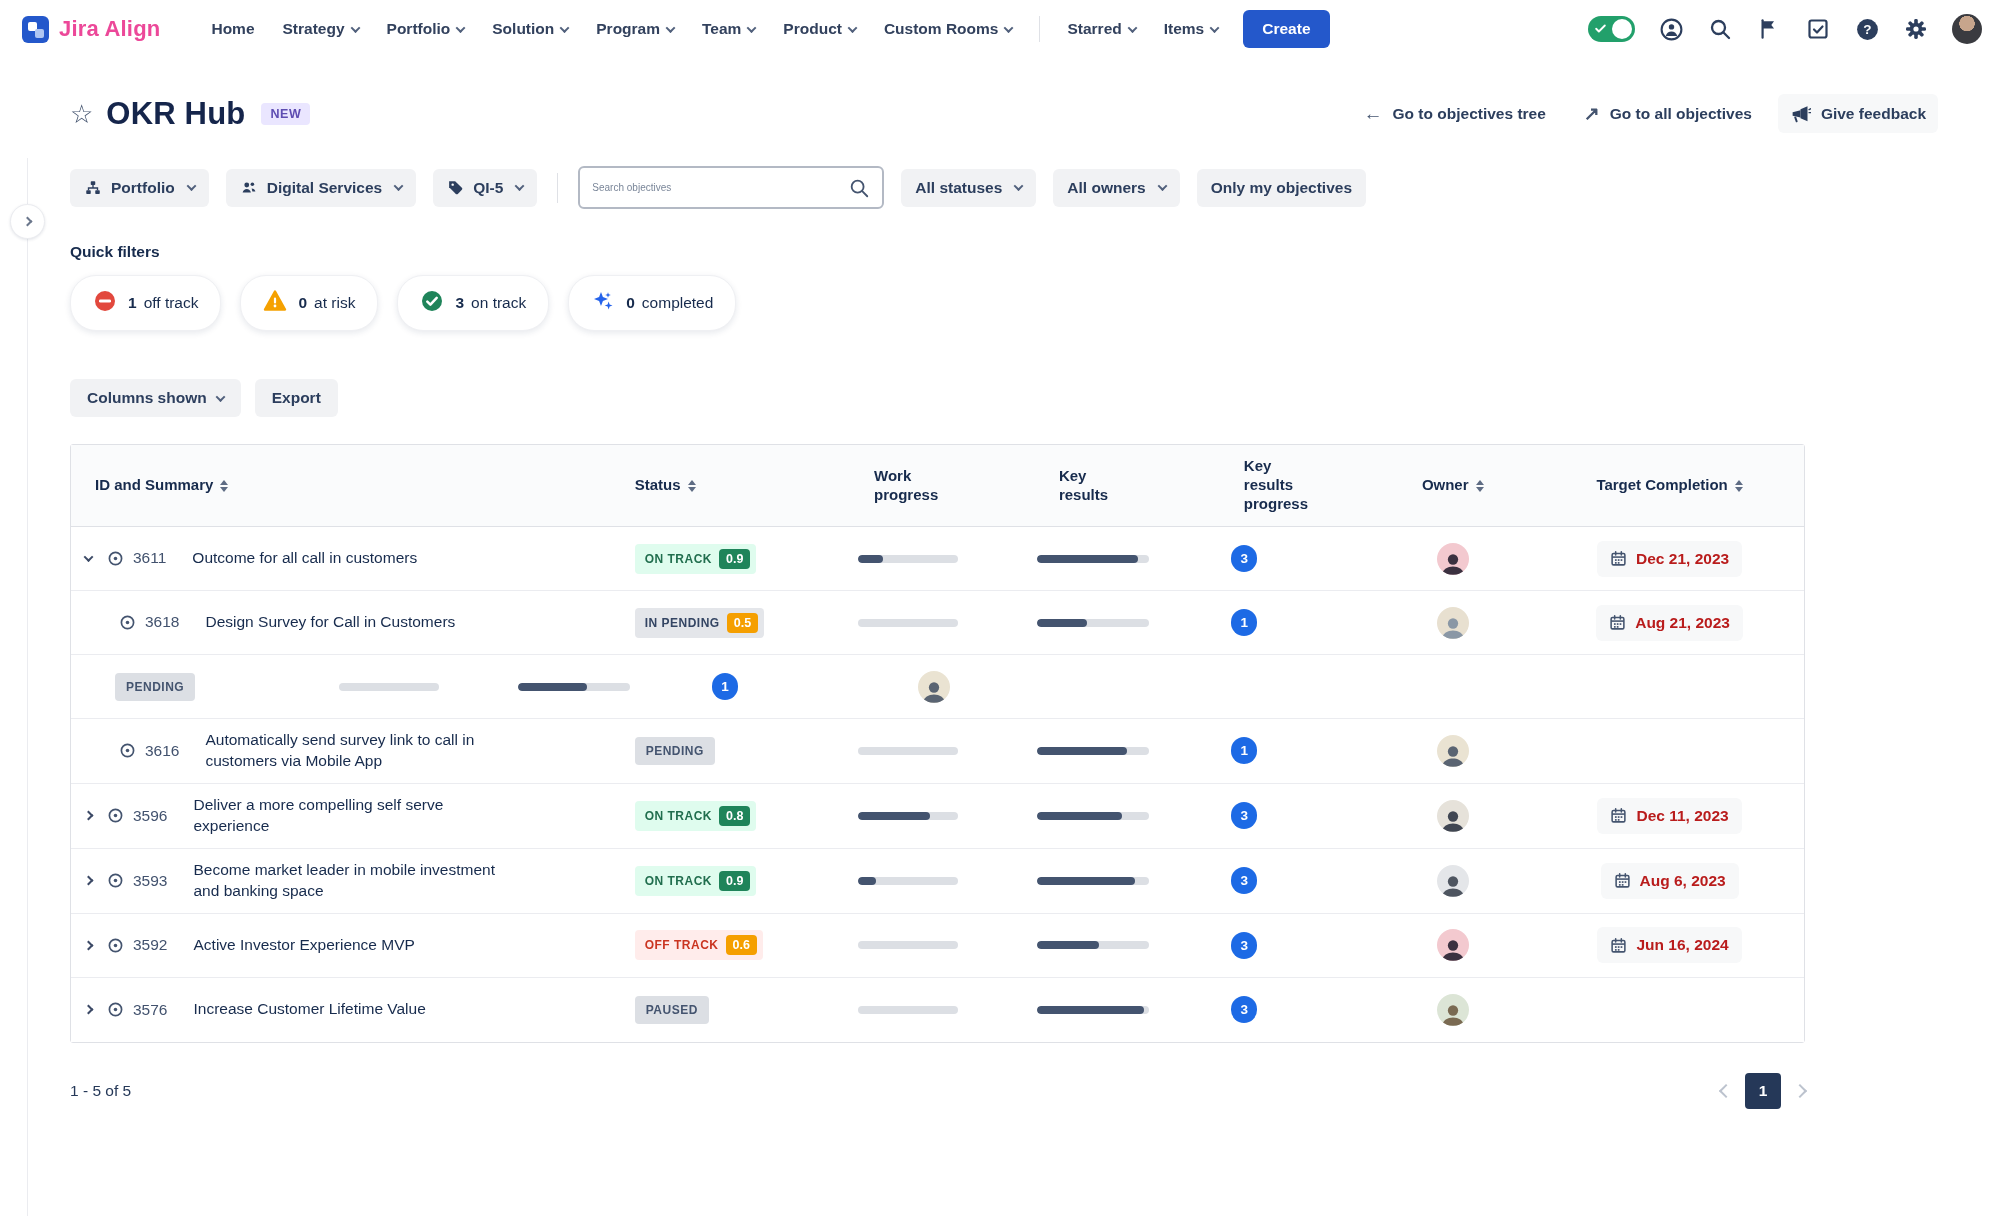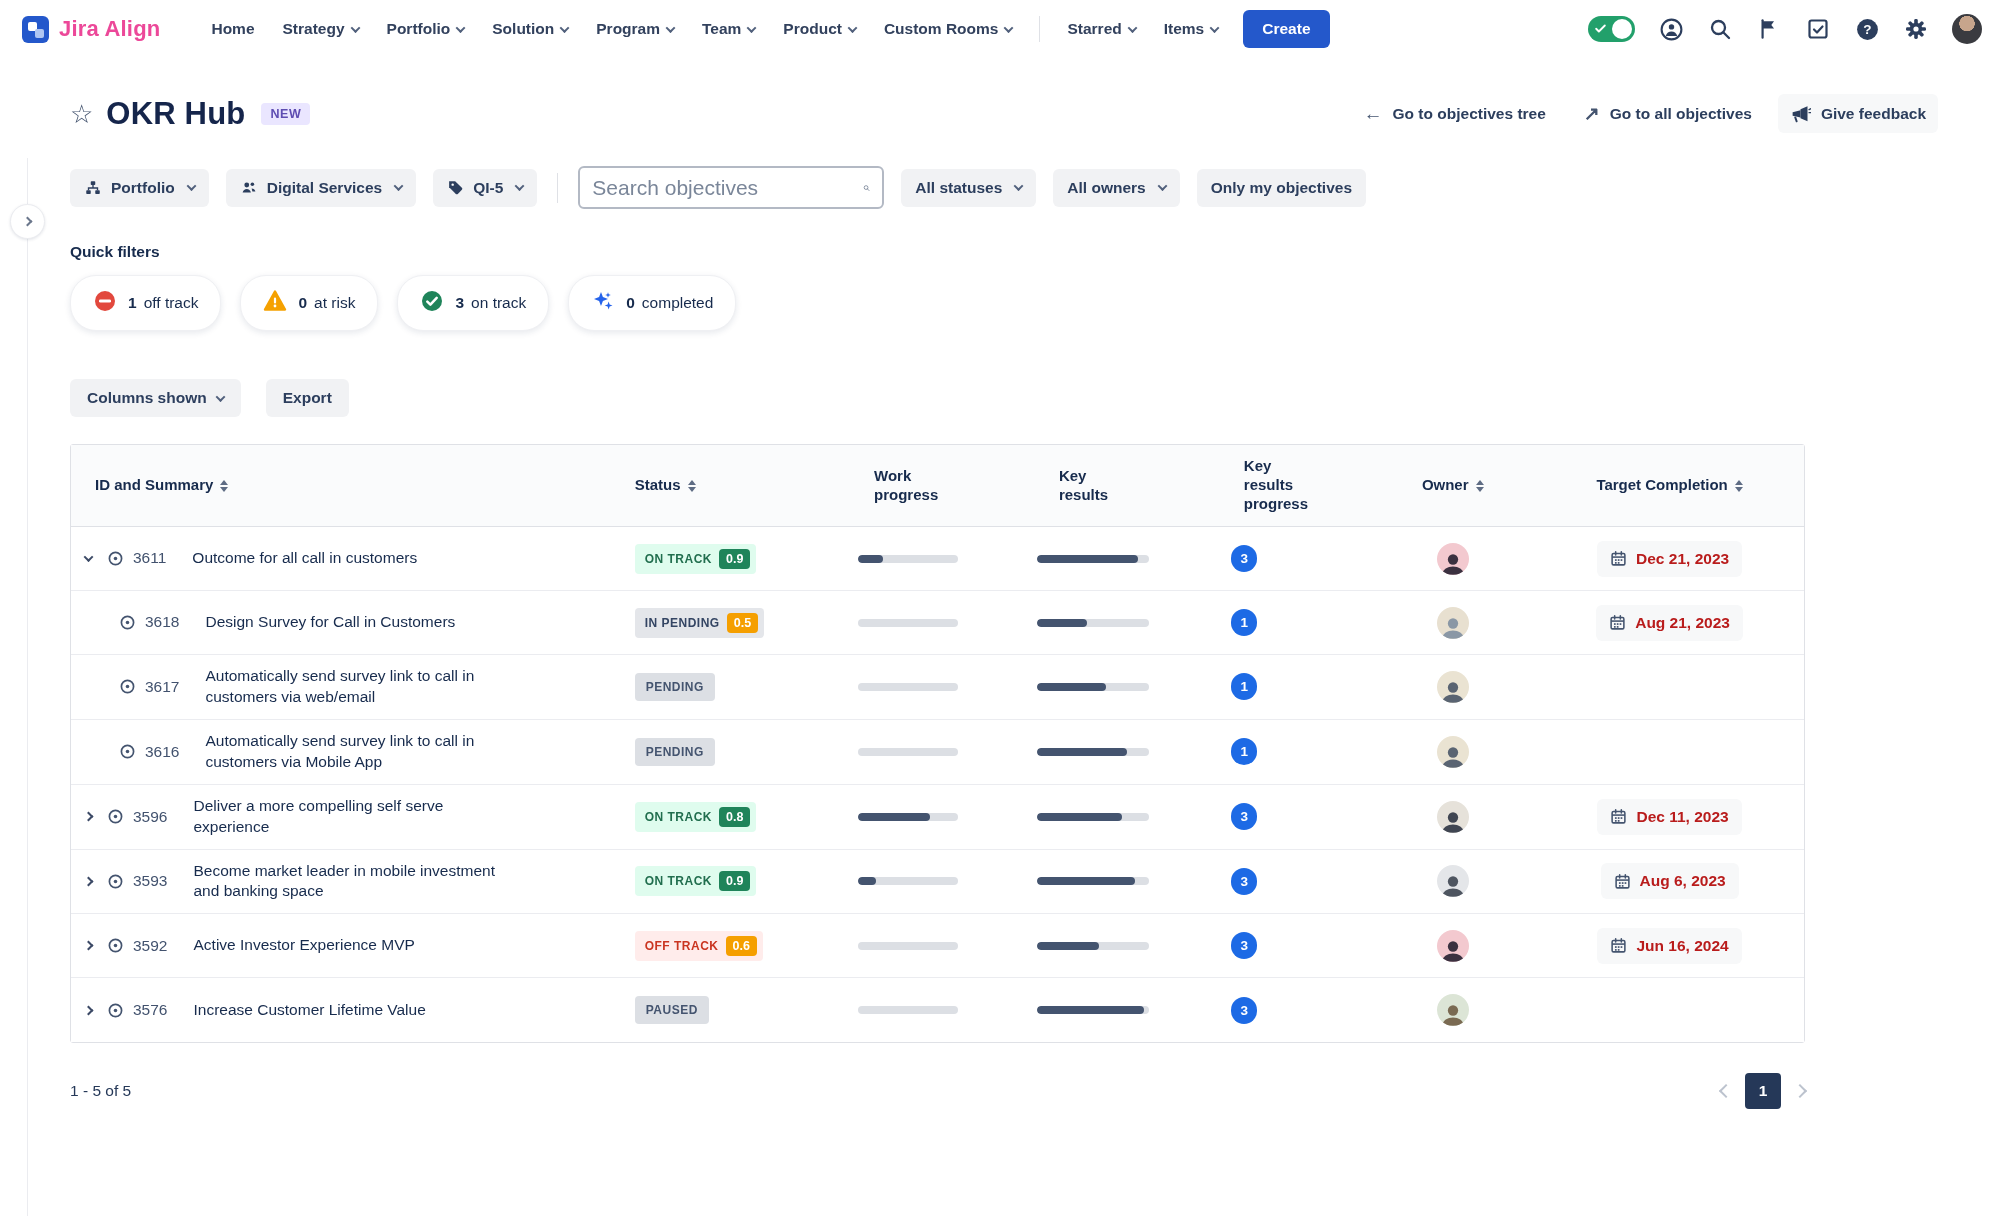--- a/index.html
+++ b/index.html
@@ -52,32 +52,32 @@
   .feedback-btn { background:#F7F8F9; }
 
   .filter-row { display:flex; align-items:center; gap:17px; margin-top:33px; }
   .filter-btn { display:flex; align-items:center; gap:9px; background:#F1F2F4; border:none; border-radius:6px;
     padding:10px 14px; font-size:15.5px; font-weight:600; color:#2C3E5D; cursor:pointer; white-space:nowrap; }
   .filter-btn svg { flex:none; }
   .filter-btn .chev { margin-left:4px; }
   .v-divider { width:1px; height:30px; background:#DFE1E6; margin:0 3px; }
   .search-box { display:flex; align-items:center; width:306px; height:43px; background:#fff;
     border:2px solid #B3B9C4; border-radius:6px; padding:0 12px; }
-  .search-box input { border:none; outline:none; flex:1; font-size:21px; font-family:inherit; color:#172B4D; }
+  .search-box input { border:none; outline:none; flex:1; font-size:10px; font-family:inherit; color:#172B4D; }
   .search-box input::placeholder { color:#7A8699; }
   .mine-btn { justify-content:center; }
 
   .qf-label { margin-top:34px; font-size:15.5px; font-weight:600; color:#172B4D; }
   .qf-row { display:flex; align-items:center; gap:19px; margin-top:14px; }
   .pill { display:flex; align-items:center; gap:11px; background:#fff; border:1px solid #EFF0F3; border-radius:26px;
     padding:13px 22px; font-size:15.5px; color:#172B4D; cursor:pointer;
     box-shadow:0 2px 6px rgba(23,43,77,.10); }
   .pill b { font-weight:700; margin-right:-4px; }
 
-  .toolbar { display:flex; align-items:center; gap:25px; margin-top:48px; }
+  .toolbar { display:flex; align-items:center; gap:14px; margin-top:48px; }
   .tool-btn { display:flex; align-items:center; gap:10px; background:#F1F2F4; border:none; border-radius:6px;
     padding:10px 17px; font-size:15.5px; font-weight:600; color:#2C3E5D; cursor:pointer; }
 
   
   .okr-table { margin-top:27px; width:1735px; border:1px solid #DFE1E6; border-radius:3px; background:#fff; }
   .thead { display:flex; background:#FAFBFC; border-bottom:1px solid #DFE1E6; min-height:82px; }
   .th { display:flex; align-items:center; font-size:15px; font-weight:700; color:#172B4D; padding:10px 0; }
   .th .lbl { line-height:1.25; }
   .c1 { width:520px; } .c2 { width:225px; } .c3 { width:185px; } .c4 { width:185px; }
   .c5 { width:185px; } .c6 { width:165px; } .c7 { width:269px; }
@@ -543,32 +543,20 @@
                   <rect x="15" y="13" width="2.4" height="2.4" fill="currentColor"></rect>
                   <rect x="7" y="17" width="2.4" height="2.4" fill="currentColor"></rect>
                   <rect x="11" y="17" width="2.4" height="2.4" fill="currentColor"></rect>
                 </svg>
         <span class="date-text">Aug 21, 2023</span>
       </span>
     </div>
   </div>
 
   <div class="trow">
-    <div class="cell c1">
-
-      <span class="indent-sp"></span>
-      <span class="obj-icon">
-        <svg width="17" height="17" viewBox="0 0 24 24">
-                  <circle cx="12" cy="12" r="8.6" fill="none" stroke="currentColor" stroke-width="2.4"></circle>
-                  <circle cx="12" cy="12" r="2.5" fill="currentColor"></circle>
-                </svg>
-      </span>
-      <span class="row-id">3617</span>
-      <span class="row-title">Automatically send survey link to call in customers via web/email</span>
-    </div>
     <div class="cell c2">
       <span class="badge noscore" style="background: rgb(220, 223, 228); color: rgb(68, 84, 111);">
         <span class="status-label">PENDING</span>
 
       </span>
     </div>
     <div class="cell c3">
       <span class="bar">
                 <i class="work-fill" style="width: 0%;"></i>
               </span>

